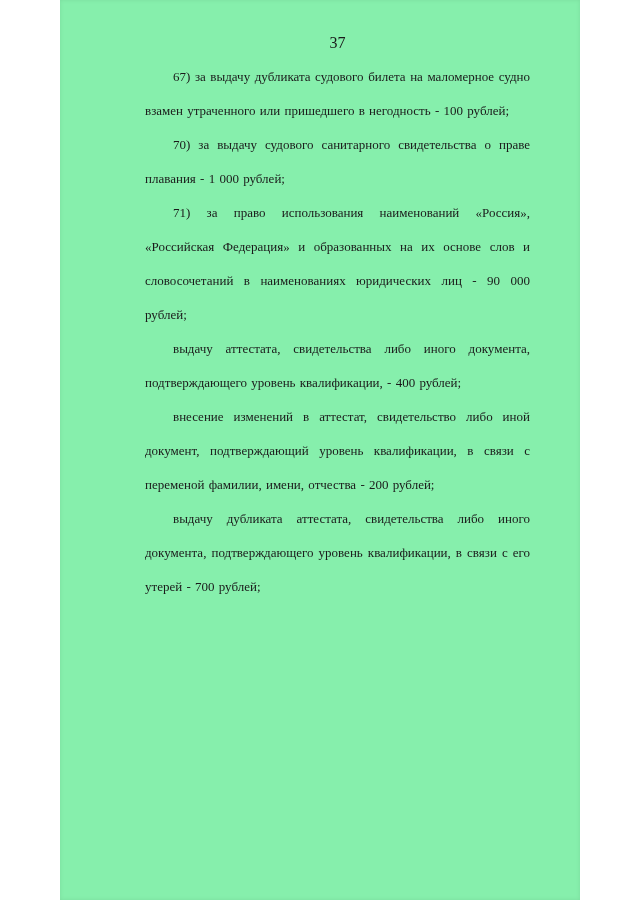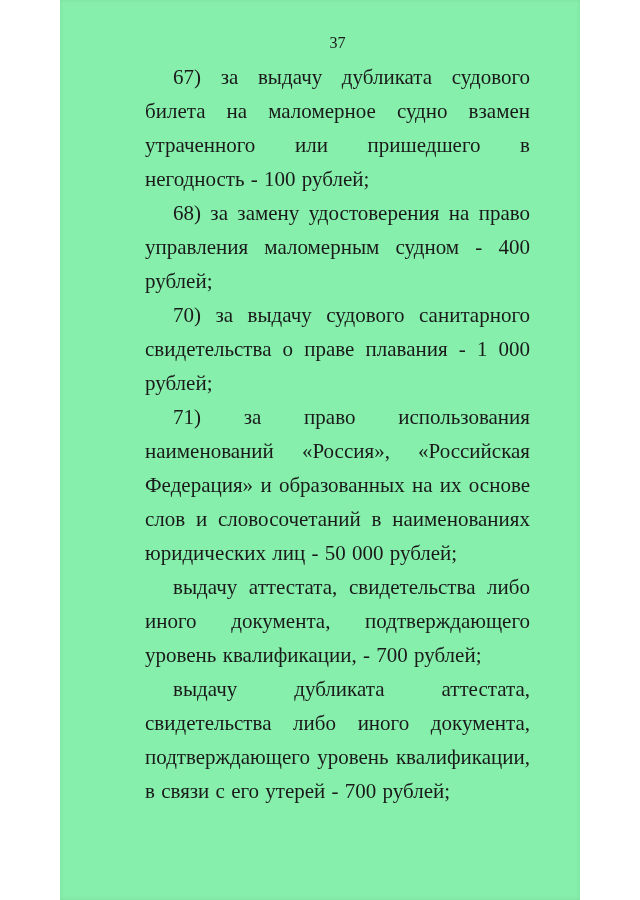--- a/index.html
+++ b/index.html
@@ -23,33 +23,33 @@
     padding: 34px 50px 0 85px;
   }
   .page-number {
     text-align: center;
     font-size: 16px;
     margin-bottom: 8px;
     color: #1a1a1a;
   }
   .para {
     margin: 0;
-    font-size: 21px;
+    font-size: 13px;
     line-height: 34px;
     text-align: justify;
     text-indent: 28px;
     word-spacing: 1px;
   }
 </style>
 </head>
 <body>
 
 <div class="page">
   <div class="content">
     <div class="page-number">37</div>
     <p class="para">67) за выдачу дубликата судового билета на маломерное судно взамен утраченного или пришедшего в негодность - 100 рублей;</p>
-    <p class="para">68) за замену удостоверения на право управления маломерным судном - 400 рублей;</p>
     <p class="para">70) за выдачу судового санитарного свидетельства о праве плавания - 1 000 рублей;</p>
-    <p class="para">71) за право использования наименований «Россия», «Российская Федерация» и образованных на их основе слов и словосочетаний в наименованиях юридических лиц -  50 000 рублей;</p>
-    <p class="para">выдачу аттестата, свидетельства либо иного документа, подтверждающего уровень квалификации, - 700 рублей;</p>
+    <p class="para">71) за право использования наименований «Россия», «Российская Федерация» и образованных на их основе слов и словосочетаний в наименованиях юридических лиц -  90 000 рублей;</p>
+    <p class="para">выдачу аттестата, свидетельства либо иного документа, подтверждающего уровень квалификации, - 400 рублей;</p>
+    <p class="para">внесение изменений в аттестат, свидетельство либо иной документ, подтверждающий уровень квалификации, в связи с переменой фамилии, имени, отчества - 200 рублей;</p>
     <p class="para">выдачу дубликата аттестата, свидетельства либо иного документа, подтверждающего уровень квалификации, в связи с его утерей - 700 рублей;</p>
   </div>
 </div>
 
 </body></html>

